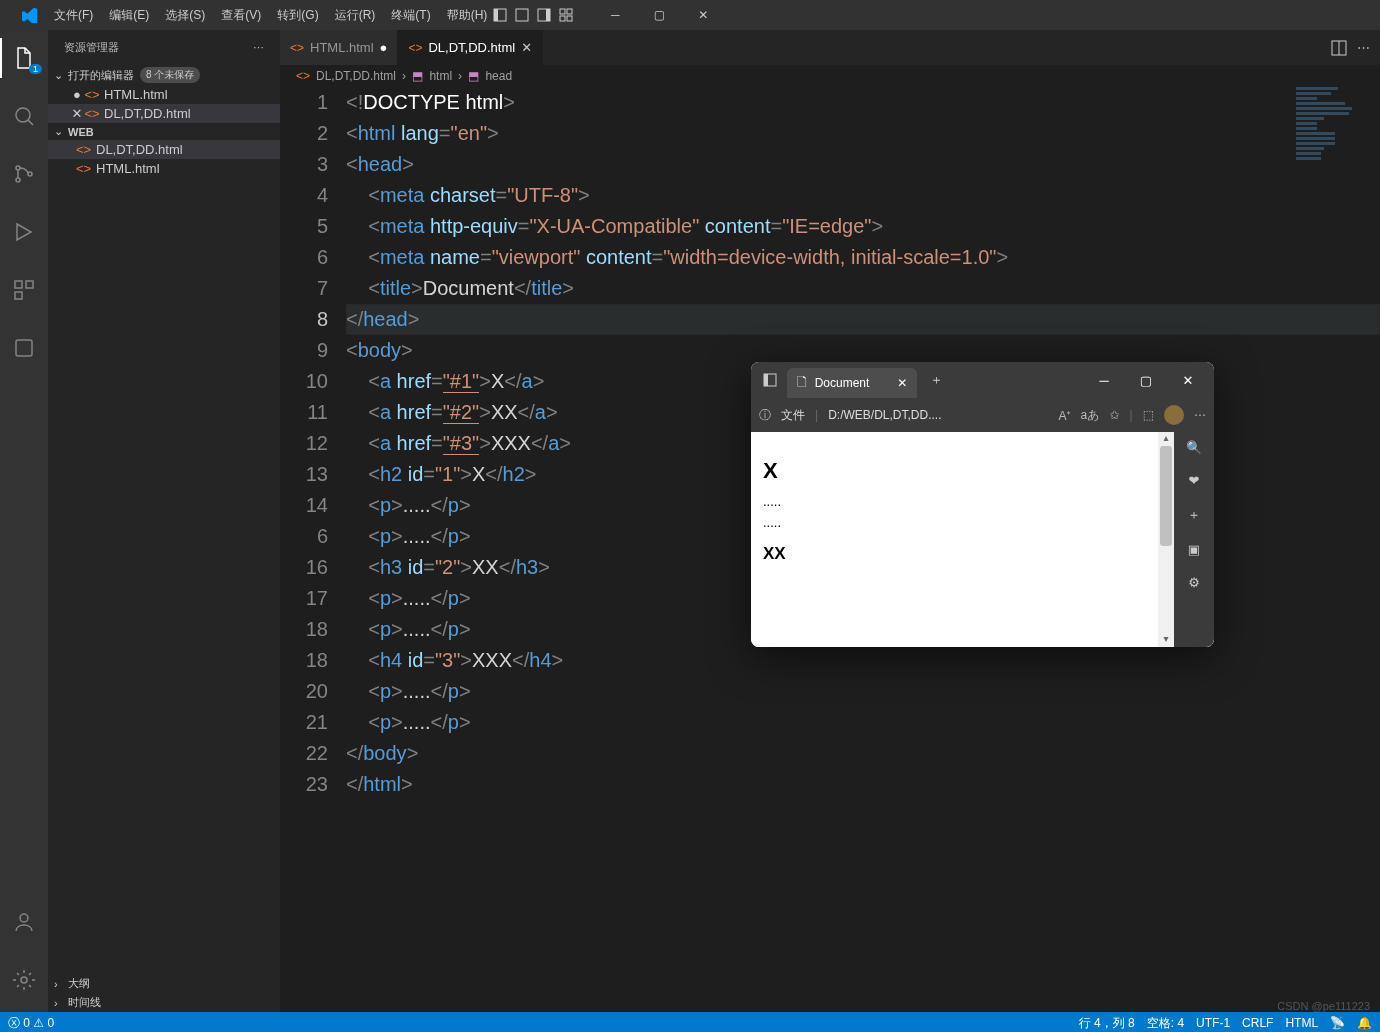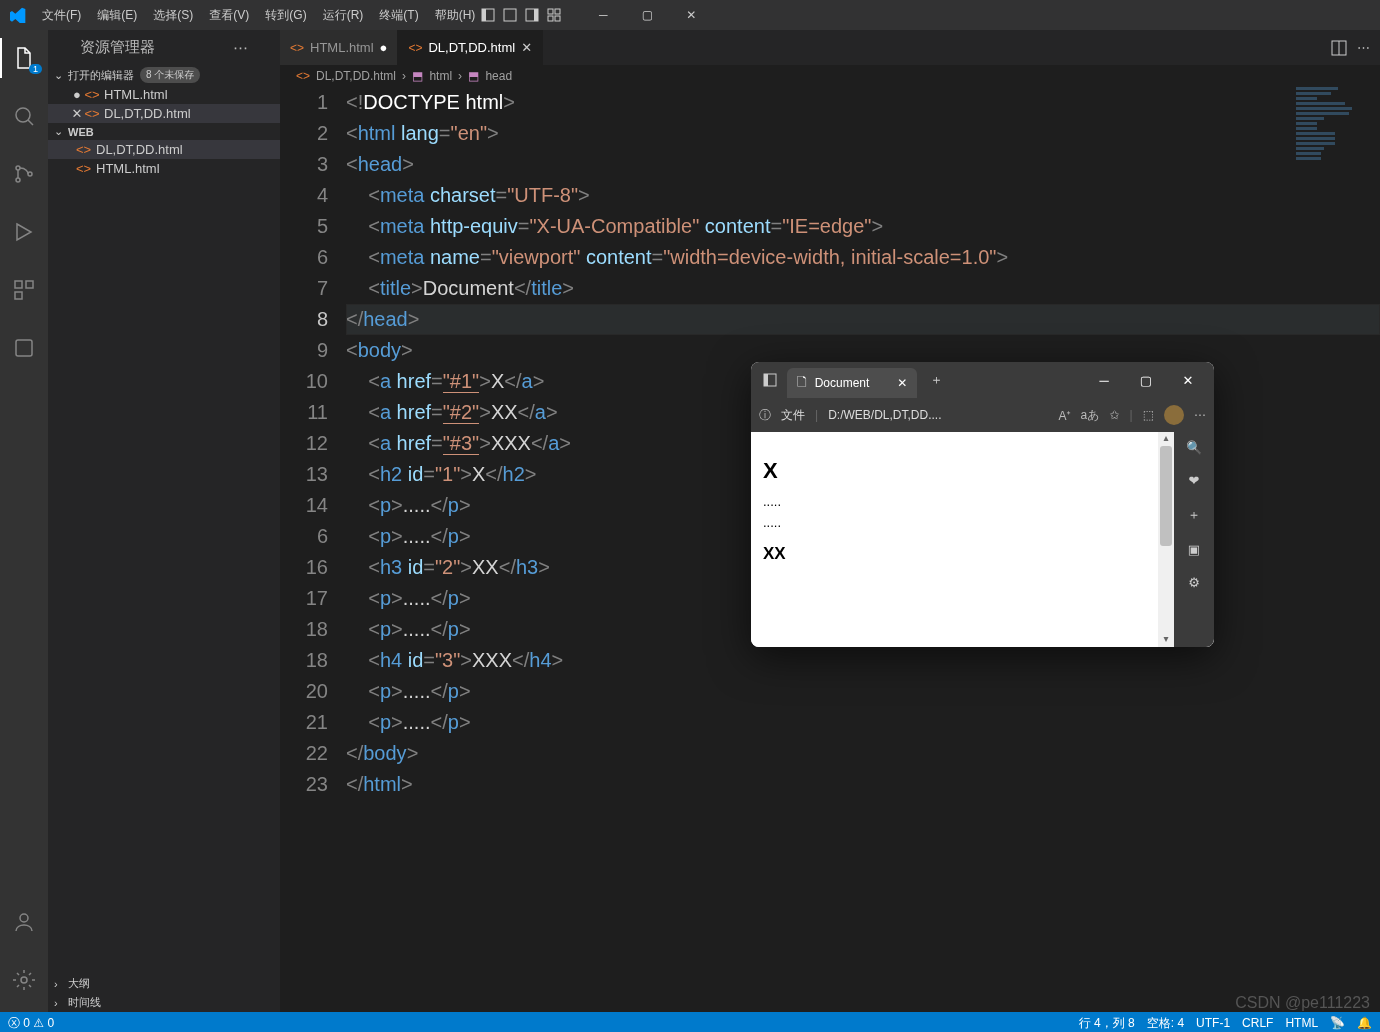--- a/index.html
+++ b/index.html
@@ -1,19 +1,19 @@
 <!DOCTYPE html>
 <html><head>
 <meta charset="utf-8">
 <style>
 * { margin:0; padding:0; box-sizing:border-box; font-family:"Segoe UI",Arial,sans-serif; }
 body { width:1380px; height:1032px; background:#1e1e1e; color:#ccc; overflow:hidden; position:relative; font-size:13px; }
 
 
-.titlebar { height:30px; background:#323233; display:flex; align-items:center; padding:0 8px; color:#ccc; font-size:12px; }
+.titlebar { height:30px; background:#323233; display:flex; align-items:center; padding:0 20px; color:#ccc; font-size:12px; }
 .titlebar .logo { width:20px; height:20px; margin-right:8px; display:flex; align-items:center; justify-content:center; }
 .titlebar .menus { display:flex; gap:4px; }
 .titlebar .menus span { padding:4px 6px; cursor:pointer; }
 .titlebar .title-center { flex:1; text-align:center; }
 .titlebar .tb-right { display:flex; gap:8px; align-items:center; }
 .winctrl { display:flex; margin-left:12px; }
 .winctrl span { width:44px; height:30px; display:flex; align-items:center; justify-content:center; cursor:pointer; }
 
 
 .main { display:flex; height:982px; }
@@ -21,21 +21,21 @@
 
 .activitybar { width:48px; background:#333; display:flex; flex-direction:column; align-items:center; padding-top:8px; justify-content:space-between; }
 .activitybar .top, .activitybar .bottom { display:flex; flex-direction:column; align-items:center; gap:18px; }
 .act-item { width:48px; height:40px; display:flex; align-items:center; justify-content:center; color:#858585; cursor:pointer; position:relative; }
 .act-item.active { color:#fff; }
 .act-item.active::before { content:""; position:absolute; left:0; top:0; bottom:0; width:2px; background:#fff; }
 .badge { position:absolute; bottom:4px; right:6px; background:#007acc; color:#fff; font-size:9px; border-radius:8px; padding:0 4px; }
 
 
 .sidebar { width:232px; background:#252526; display:flex; flex-direction:column; }
-.side-title { height:35px; display:flex; align-items:center; padding:0 32px; font-size:15px; color:#bbb; justify-content:space-between; }
+.side-title { height:35px; display:flex; align-items:center; padding:0 16px; font-size:11px; color:#bbb; justify-content:space-between; }
 .side-sec-hdr { display:flex; align-items:center; padding:2px 6px; font-size:11px; color:#ccc; cursor:pointer; }
 .side-sec-hdr .chev { width:14px; display:inline-block; }
 .unsaved-badge { background:#4d4d4d; color:#ccc; border-radius:8px; padding:1px 6px; font-size:10px; margin-left:6px; }
 .open-editor { display:flex; align-items:center; padding:2px 8px 2px 22px; font-size:13px; color:#ccc; cursor:pointer; }
 .open-editor.active { background:#37373d; }
 .open-editor .dot,.open-editor .close { width:14px; text-align:center; }
 .open-editor .fic { width:16px; display:flex; align-items:center; justify-content:center; color:#e37933; margin-right:4px; }
 .tree-item { display:flex; align-items:center; padding:2px 8px 2px 28px; font-size:13px; color:#ccc; cursor:pointer; }
 .tree-item.sel { background:#37373d; }
 .tree-item .fic { width:16px; color:#e37933; margin-right:4px; }
@@ -66,21 +66,21 @@
 .tok-txt { color:#d4d4d4; }
 .tok-doctype { color:#ffffff; }
 .link-underline { border-bottom:1px solid #ce9178; }
 
 .minimap { position:absolute; right:14px; top:57px; width:70px; height:200px; opacity:0.35; }
 .minimap div { height:3px; margin-bottom:2px; background:#569cd6; width:60%; }
 
 
 .statusbar { height:22px; background:#007acc; color:#fff; display:flex; align-items:center; font-size:12px; padding:0 8px; justify-content:space-between; }
 .statusbar .l, .statusbar .r { display:flex; gap:12px; align-items:center; }
-.watermark { position:absolute; right:10px; bottom:20px; color:#555; font-size:16px;margin-left:44px; }
+.watermark { position:absolute; right:10px; bottom:20px; color:#555; font-size:11px;margin-left:44px; }
 
 
 .browser { position:absolute; left:751px; top:362px; width:463px; height:285px; background:#fff; border-radius:8px; box-shadow:0 10px 40px rgba(0,0,0,0.6); overflow:hidden; display:flex; flex-direction:column; }
 .br-top { background:#3b3b3b; color:#fff; display:flex; flex-direction:column; }
 .br-tabs { height:36px; display:flex; align-items:center; padding:0 6px; }
 .br-ic { width:26px; height:26px; display:flex; align-items:center; justify-content:center; color:#ccc; border-radius:4px; margin-right:4px; }
 .br-tab { background:#4d4d4d; border-radius:6px 6px 0 0; height:30px; display:flex; align-items:center; padding:0 10px; font-size:12px; gap:8px; margin-top:6px; }
 .br-tab .cl { margin-left:20px; }
 .br-winctrl { margin-left:auto; display:flex; gap:2px; }
 .br-winctrl span { width:40px; height:36px; display:flex; align-items:center; justify-content:center; }

